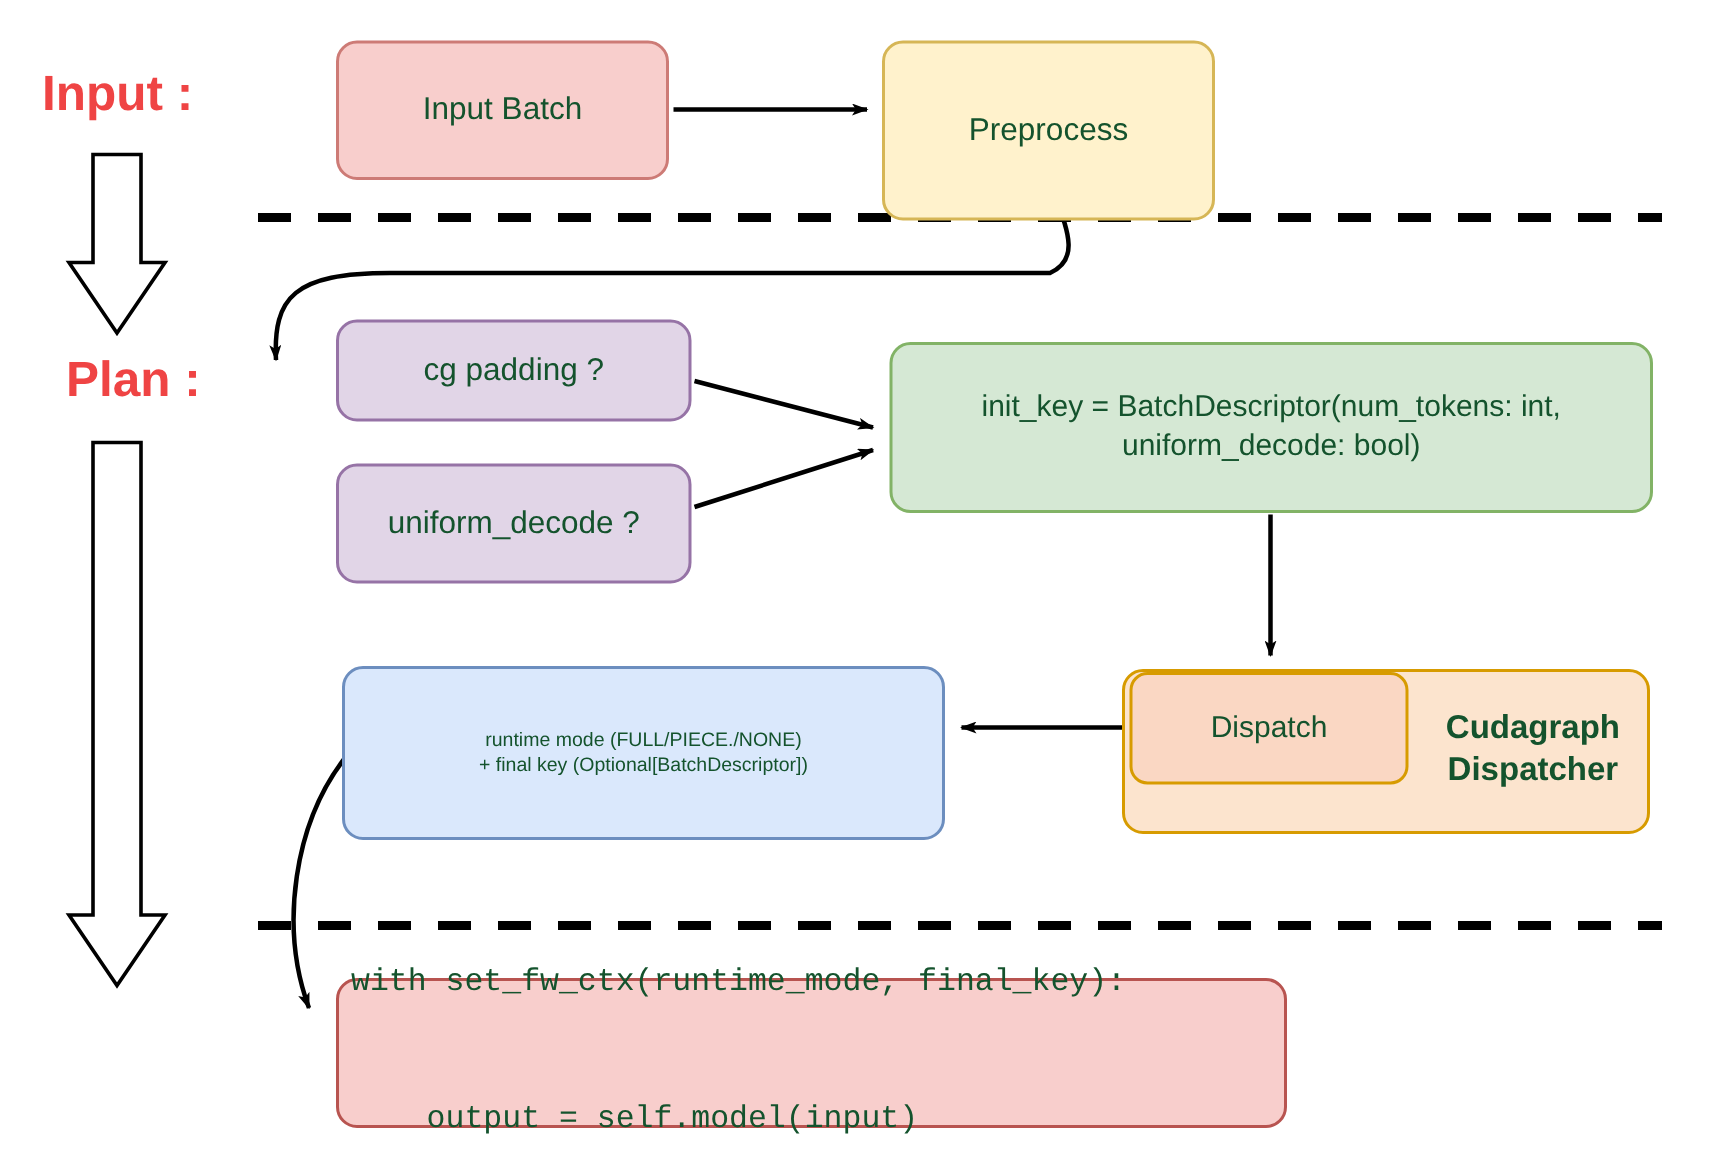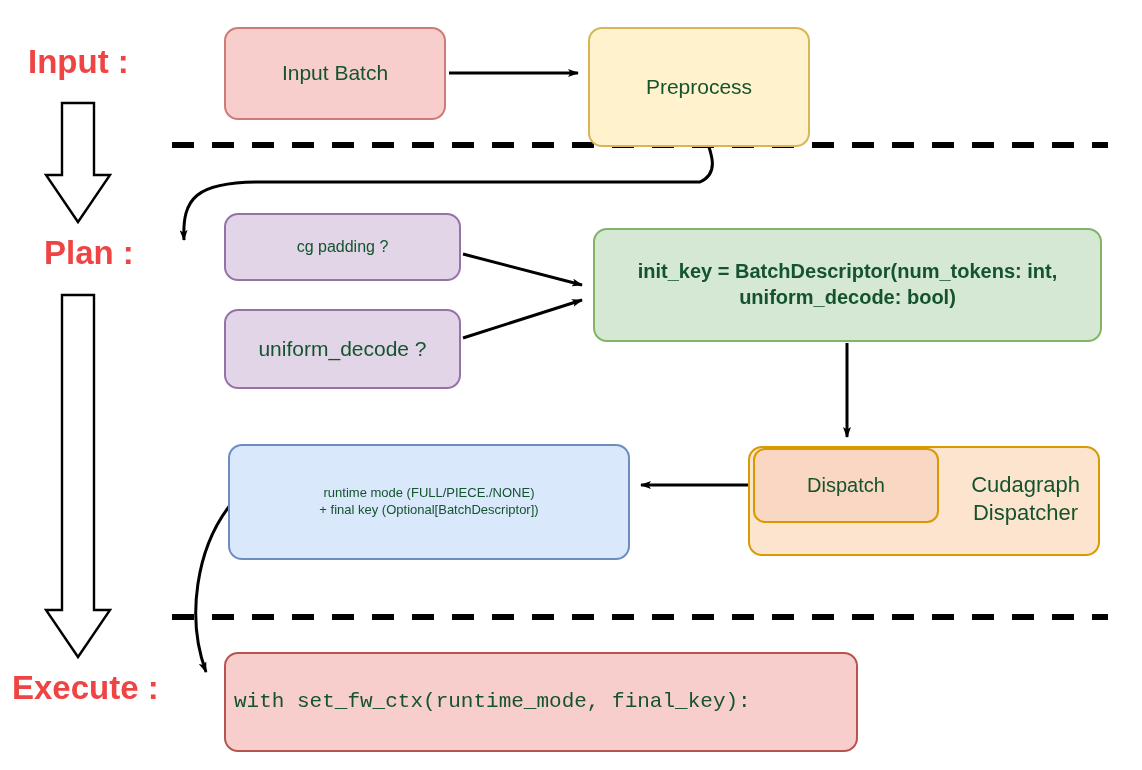--- a/index.html
+++ b/index.html
@@ -62,50 +62,50 @@
   .node-preprocess {
     left: 588px; top: 27px; width: 222px; height: 120px;
     background: #fff2cc;
     border-color: #d6b656;
     font-size: 21px;
   }
   .node-cg-padding {
     left: 224px; top: 213px; width: 237px; height: 68px;
     background: #e1d5e7;
     border-color: #9673a6;
-    font-size: 16px;
+    font-size: 21px;
   }
   .node-uniform-decode {
     left: 224px; top: 309px; width: 237px; height: 80px;
     background: #e1d5e7;
     border-color: #9673a6;
     font-size: 21px;
   }
   .node-init-key {
     left: 593px; top: 228px; width: 509px; height: 114px;
     background: #d5e8d4;
     border-color: #82b366;
     font-size: 20px;
-    font-weight: bold;
   }
   .node-runtime-mode {
     left: 228px; top: 444px; width: 402px; height: 116px;
     background: #dae8fc;
     border-color: #6c8ebf;
     font-size: 13px;
   }
   .node-cudagraph-dispatcher {
     left: 748px; top: 446px; width: 352px; height: 110px;
     background: #fce4ce;
     border-color: #d79b00;
     font-size: 22px;
     align-items: center;
     justify-content: flex-end;
     padding-right: 18px;
     padding-bottom: 6px;
+    font-weight: bold;
   }
   .node-dispatch {
     left: 753px; top: 448px; width: 186px; height: 75px;
     background: #fad7c3;
     border-color: #d79b00;
     font-size: 20px;
     border-radius: 12px;
   }
   .node-execute-code {
     left: 224px; top: 652px; width: 634px; height: 100px;
@@ -152,21 +152,20 @@
 
     <line x1="847" y1="343" x2="847" y2="437" stroke="#000000" stroke-width="3" marker-end="url(#arrowhead)"></line>
 
     <line x1="751" y1="485" x2="641" y2="485" stroke="#000000" stroke-width="3" marker-end="url(#arrowhead)"></line>
 
     <path d="M231,504 C196,548 186,618 206,672" fill="none" stroke="#000000" stroke-width="3" marker-end="url(#arrowhead)"></path>
   </svg>
 
   <div class="stage-label" style="left:28px; top:43px;">Input :</div>
   <div class="stage-label" style="left:44px; top:234px;">Plan :</div>
-  <div class="stage-label" style="left:12px; top:669px;">Execute :</div>
 
   <div class="node node-input-batch">
     <span>Input Batch</span>
   </div>
 
   <div class="node node-preprocess">
     <span>Preprocess</span>
   </div>
 
   <div class="node node-cg-padding">
@@ -198,16 +197,17 @@
     </span>
   </div>
 
   <div class="node node-dispatch">
     <span>Dispatch</span>
   </div>
 
   <div class="node node-execute-code">
     <span>
       <span class="two-line">with set_fw_ctx(runtime_mode, final_key):</span>
+      <span class="two-line">    output = self.model(input)</span>
     </span>
   </div>
 
 </div>
 
 </body></html>

